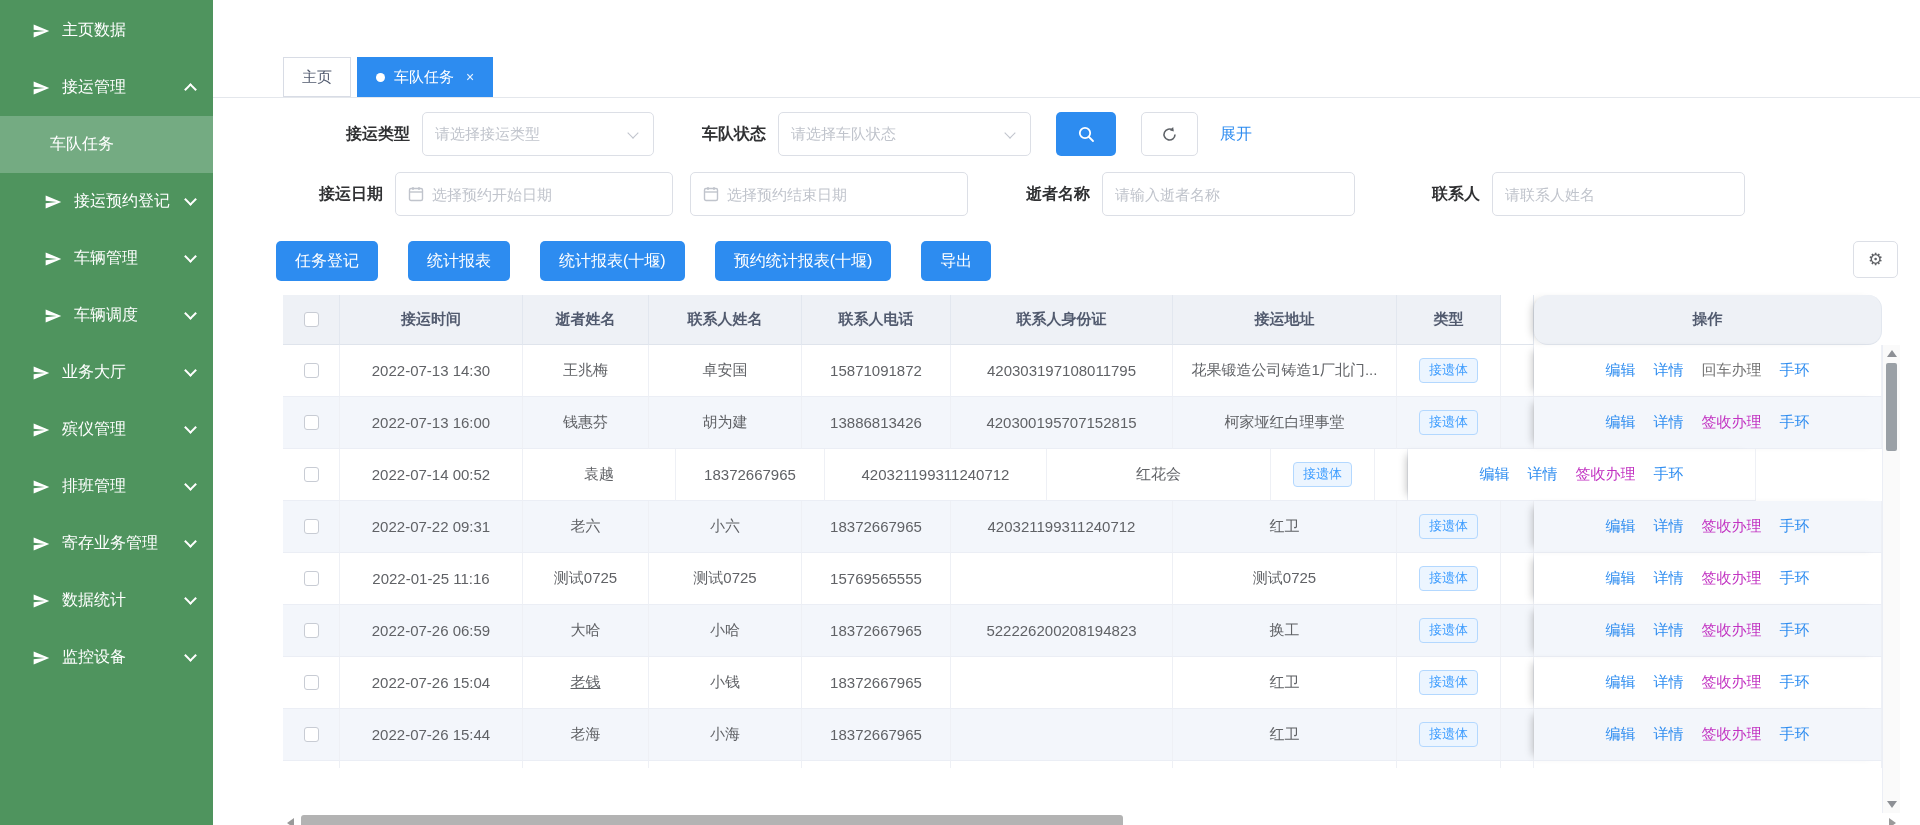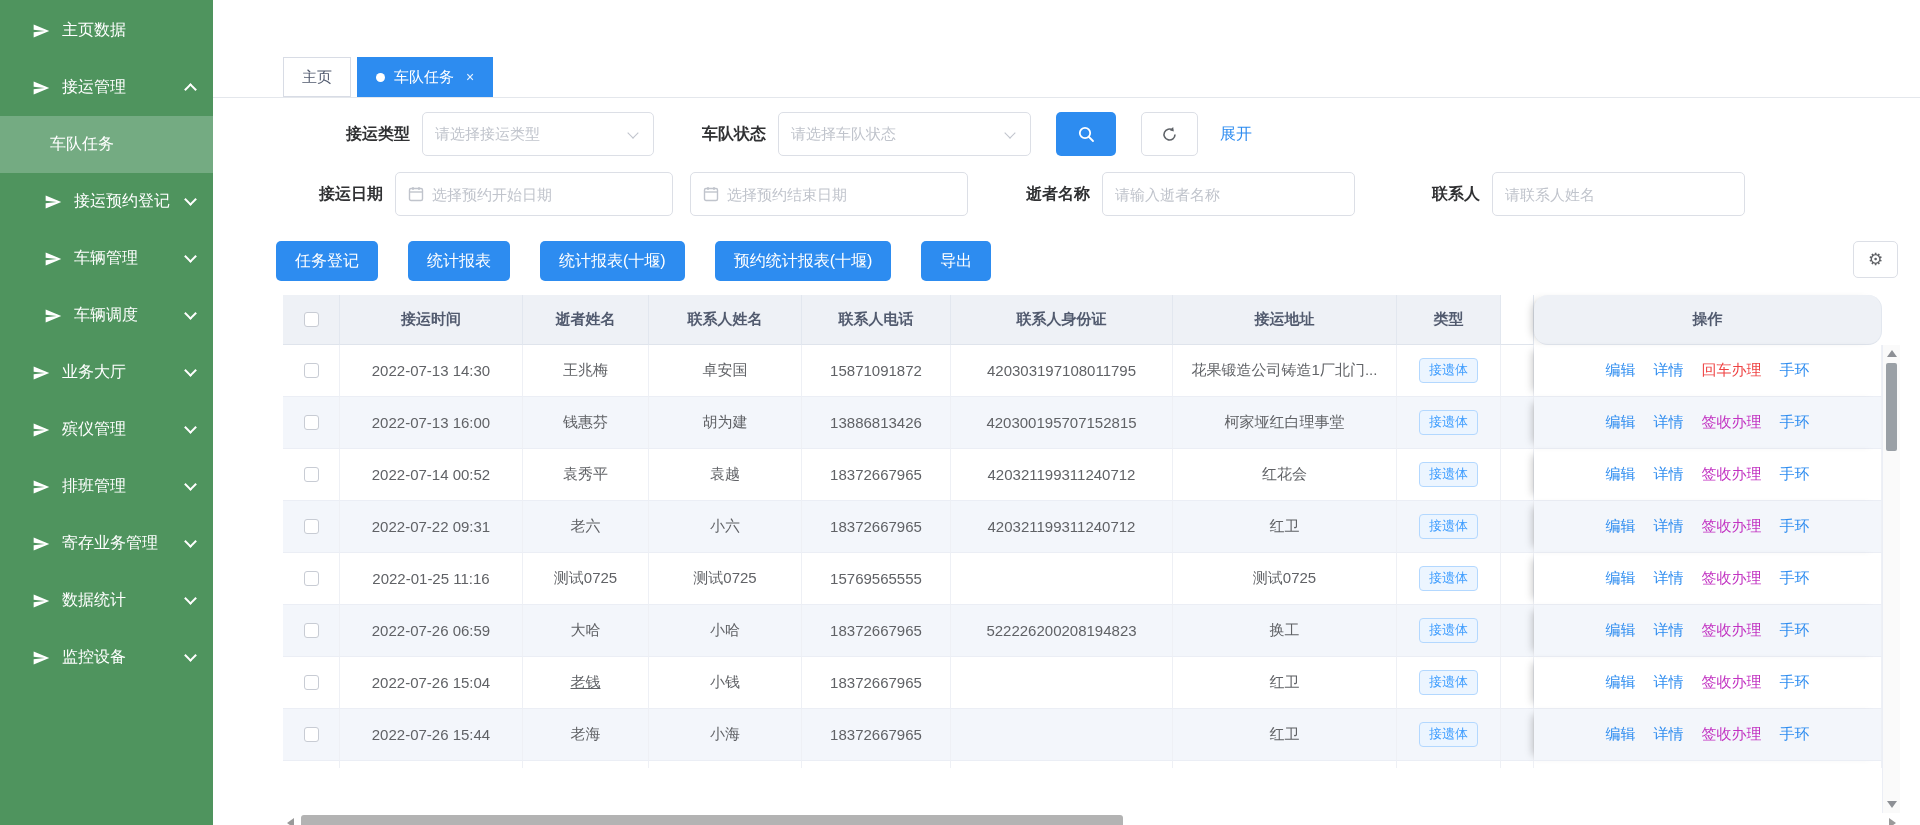--- a/index.html
+++ b/index.html
@@ -76,21 +76,21 @@
   .t-head .t-cell.gapcol { background:#fff; }
   .t-body .t-row { height:52px; background:#fff; }
   .t-body .t-row.striped { background:#f9a8d4; }
   .t-body .t-row.striped .t-cell { background:#f3f6fb; }
   .t-cell.actioncol { box-shadow:-7px 0 8px -6px rgba(0,0,0,.25); }
   .cbx { width:15px; height:15px; border:1px solid #c8ccd4; border-radius:3px; background:#fff; cursor:pointer; }
   .badge { font-size:13px; color:#409eff; background:#ecf5ff; border:1px solid #b3d8ff;
     border-radius:4px; padding:3px 9px; line-height:1.3; }
   .alink { font-size:15px; margin:0 9px; cursor:pointer; text-decoration:none; }
   .alink.blue { color:#2d8cf0; }
-  .alink.red { color:#ef4444; }
+  .alink.red { color:#737373; }
   .alink.magenta { color:#c233c2; }
   .sliver { height:7px; background:#fff; border-bottom:none; }
 
   .vscroll { position:absolute; right:0; top:50px; bottom:0; width:18px; background:#fafafa;
     border-left:1px solid #ebeef5; }
   .vscroll .arr-up { position:absolute; top:5px; left:4px; width:0; height:0;
     border-left:5px solid transparent; border-right:5px solid transparent; border-bottom:7px solid #8d9095; }
   .vscroll .arr-dn { position:absolute; bottom:5px; left:4px; width:0; height:0;
     border-left:5px solid transparent; border-right:5px solid transparent; border-top:7px solid #8d9095; }
   .vscroll .vthumb { position:absolute; top:18px; left:3px; width:11px; height:88px;
@@ -417,23 +417,20 @@
               <a class="alink blue">手环</a>
             </div>
           </div>
           <div class="t-row">
             <div class="t-cell" style="width: 57px;">
               <span class="cbx"></span>
             </div>
             <div class="t-cell" style="width: 183px;">
               <span>2022-07-14 00:52</span>
             </div>
-            <div class="t-cell" style="width: 126px;">
-              <span>袁秀平</span>
-            </div>
             <div class="t-cell" style="width: 153px;">
               <span>袁越</span>
             </div>
             <div class="t-cell" style="width: 149px;">
               <span>18372667965</span>
             </div>
             <div class="t-cell" style="width: 222px;">
               <span>420321199311240712</span>
             </div>
             <div class="t-cell" style="width: 224px;">

